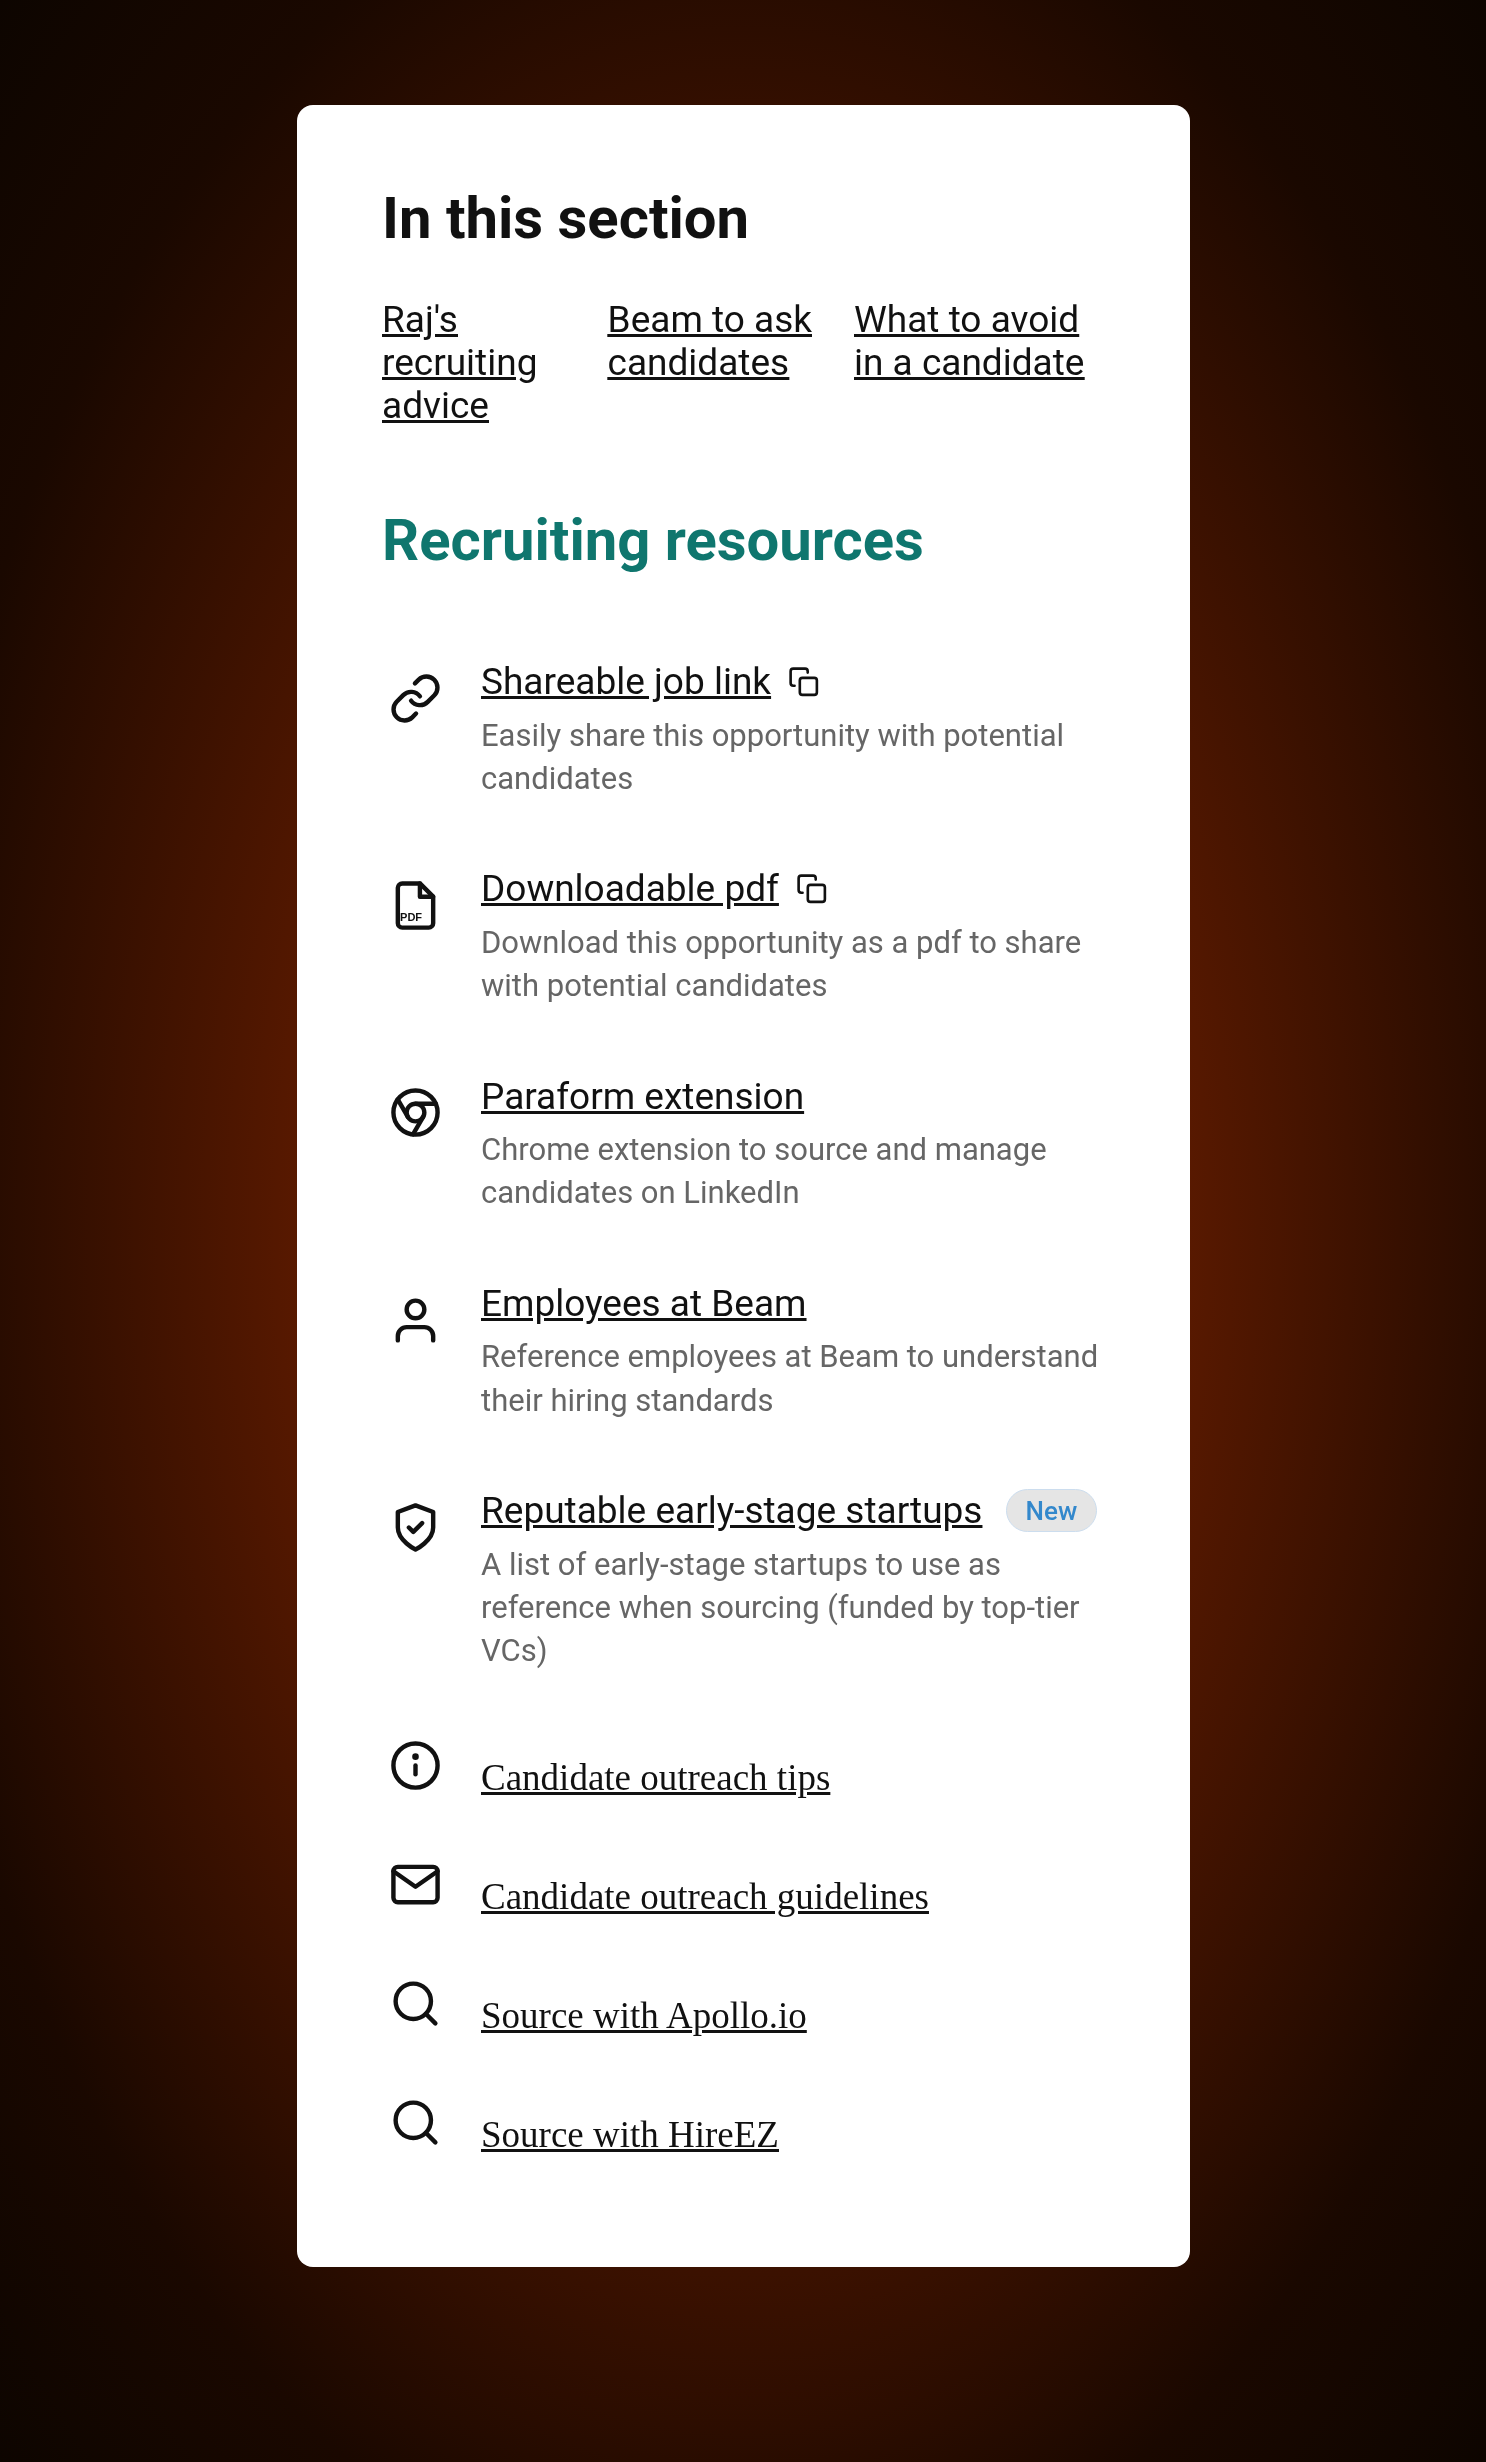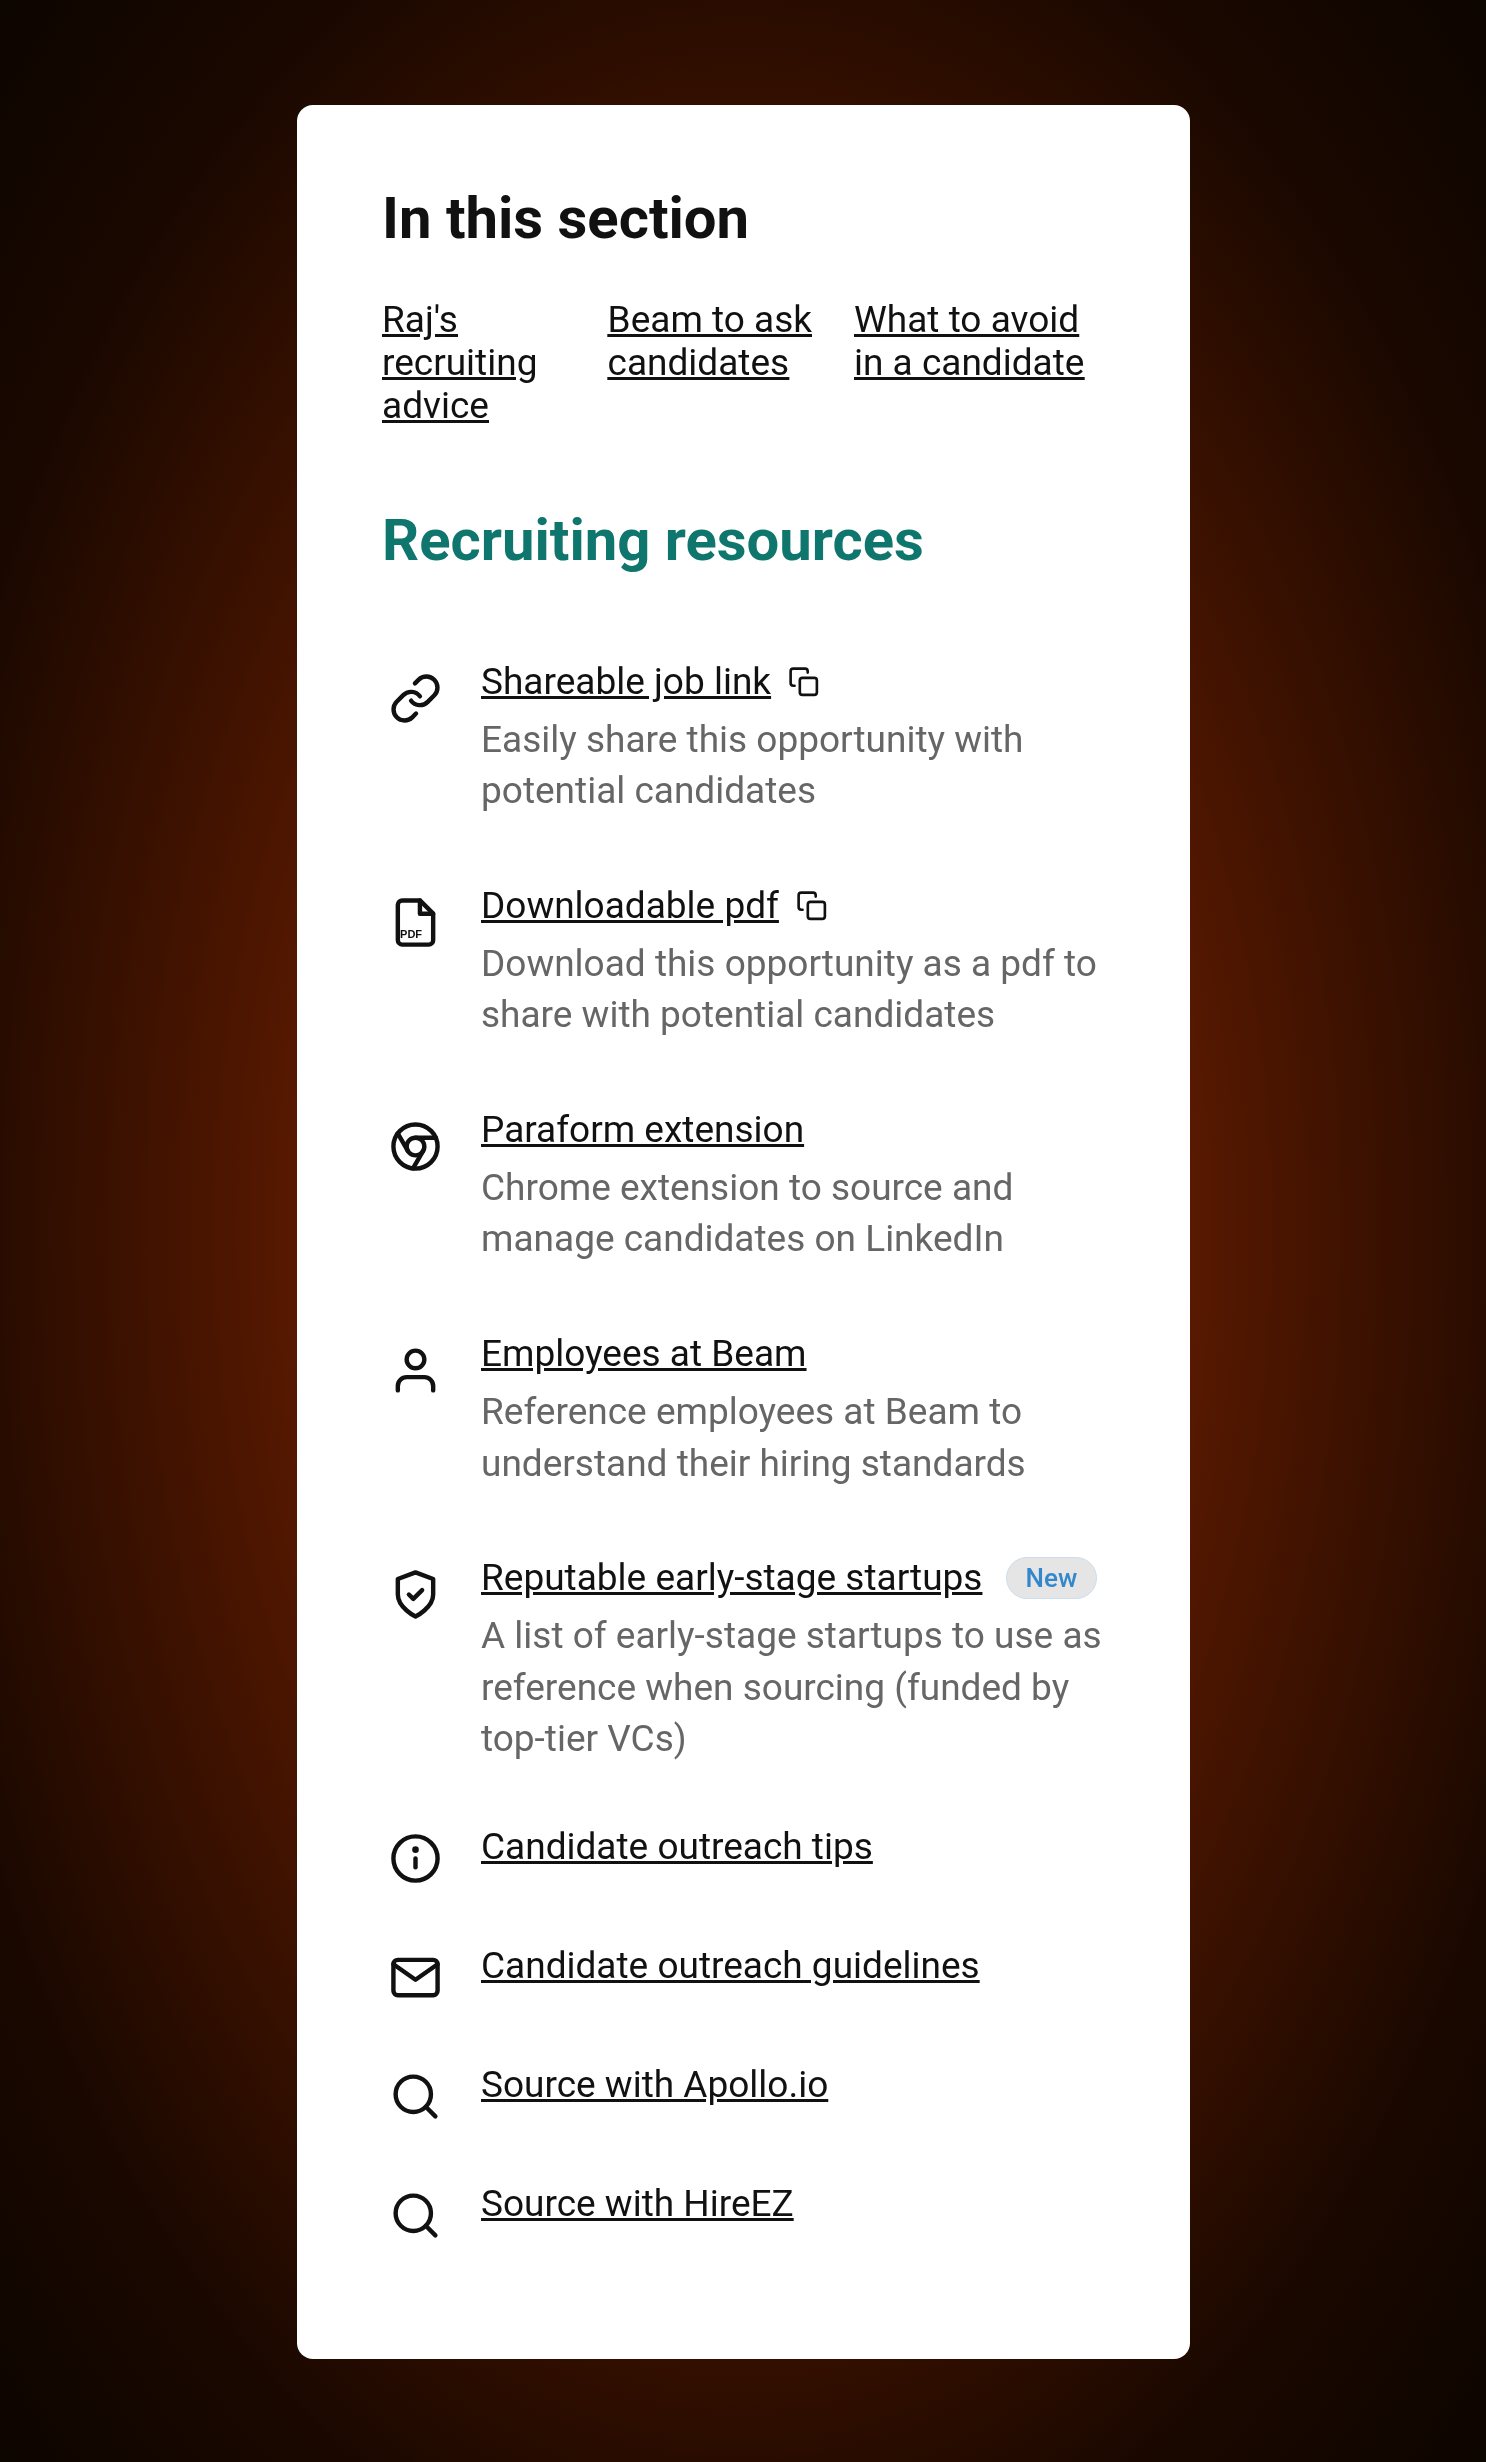--- a/index.html
+++ b/index.html
@@ -108,43 +108,44 @@
       align-items: center;
       justify-content: center;
     }
 
     .copy-icon svg {
       width: 31.5px;
       height: 31.5px;
     }
 
     .resource-desc {
-      font-size: 37px;
+      font-size: 31px;
       color: #666666;
       line-height: 1.4;
     }
 
     .new-badge {
       display: inline-flex;
       align-items: center;
       padding: 5.3px 18.4px;
       border-radius: 33px;
       border: 1.3px solid #ccddee;
       background: #e5e5e5;
       color: #3388cc;
       font-size: 26px;
       font-weight: 500;
       margin-left: 7.9px;
     }
 
     .simple-resource-item {
       display: flex;
-      align-items: flex-start;
+      align-items: flex-end;
       gap: 33px;
       padding: 26px 0;
+      font-family: Liberation Serif, serif;
     }
 
     .simple-resource-item .resource-icon {
       margin-top: 0;
     }
 
     .simple-resource-link {
       font-size: 37px;
       color: #111111;
       text-decoration: underline;

